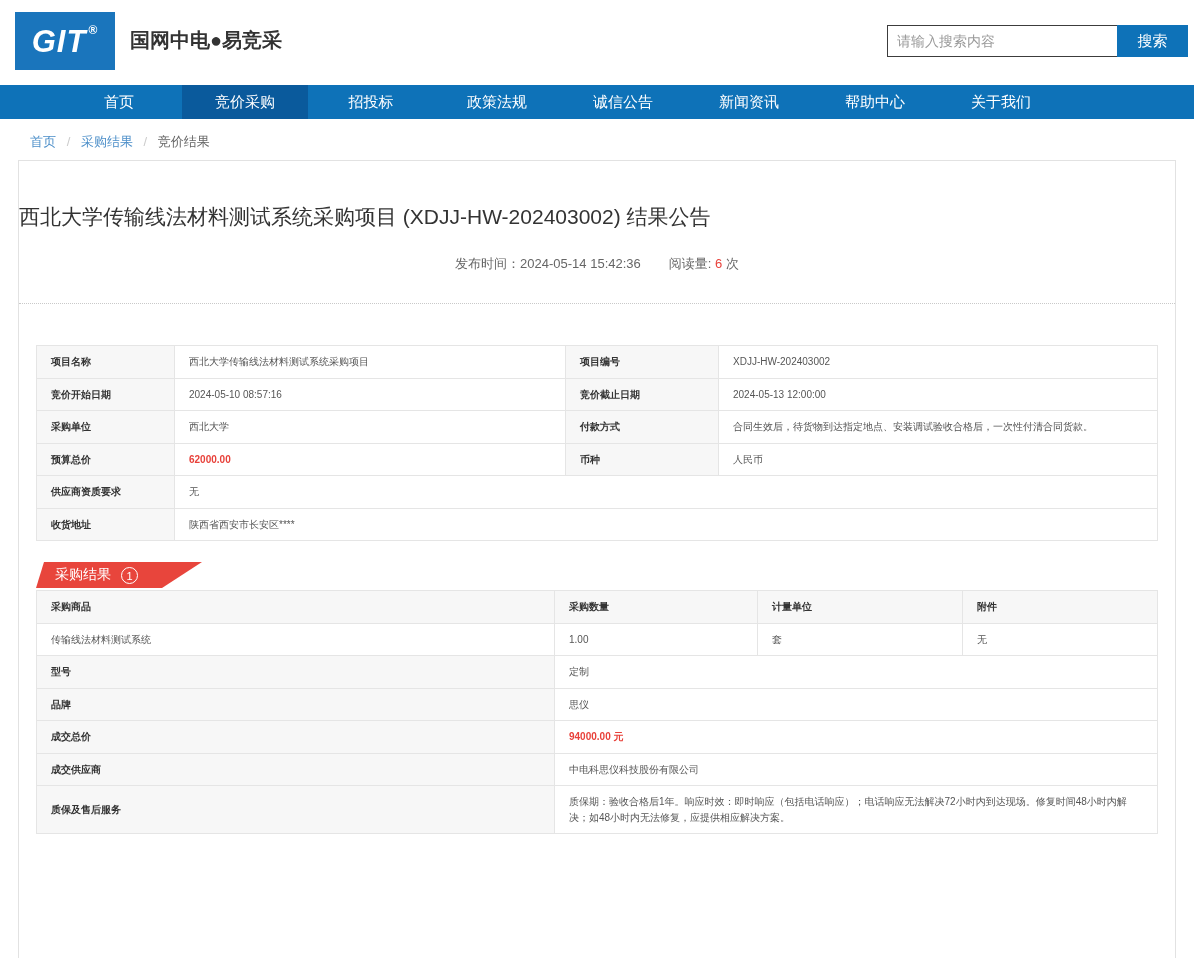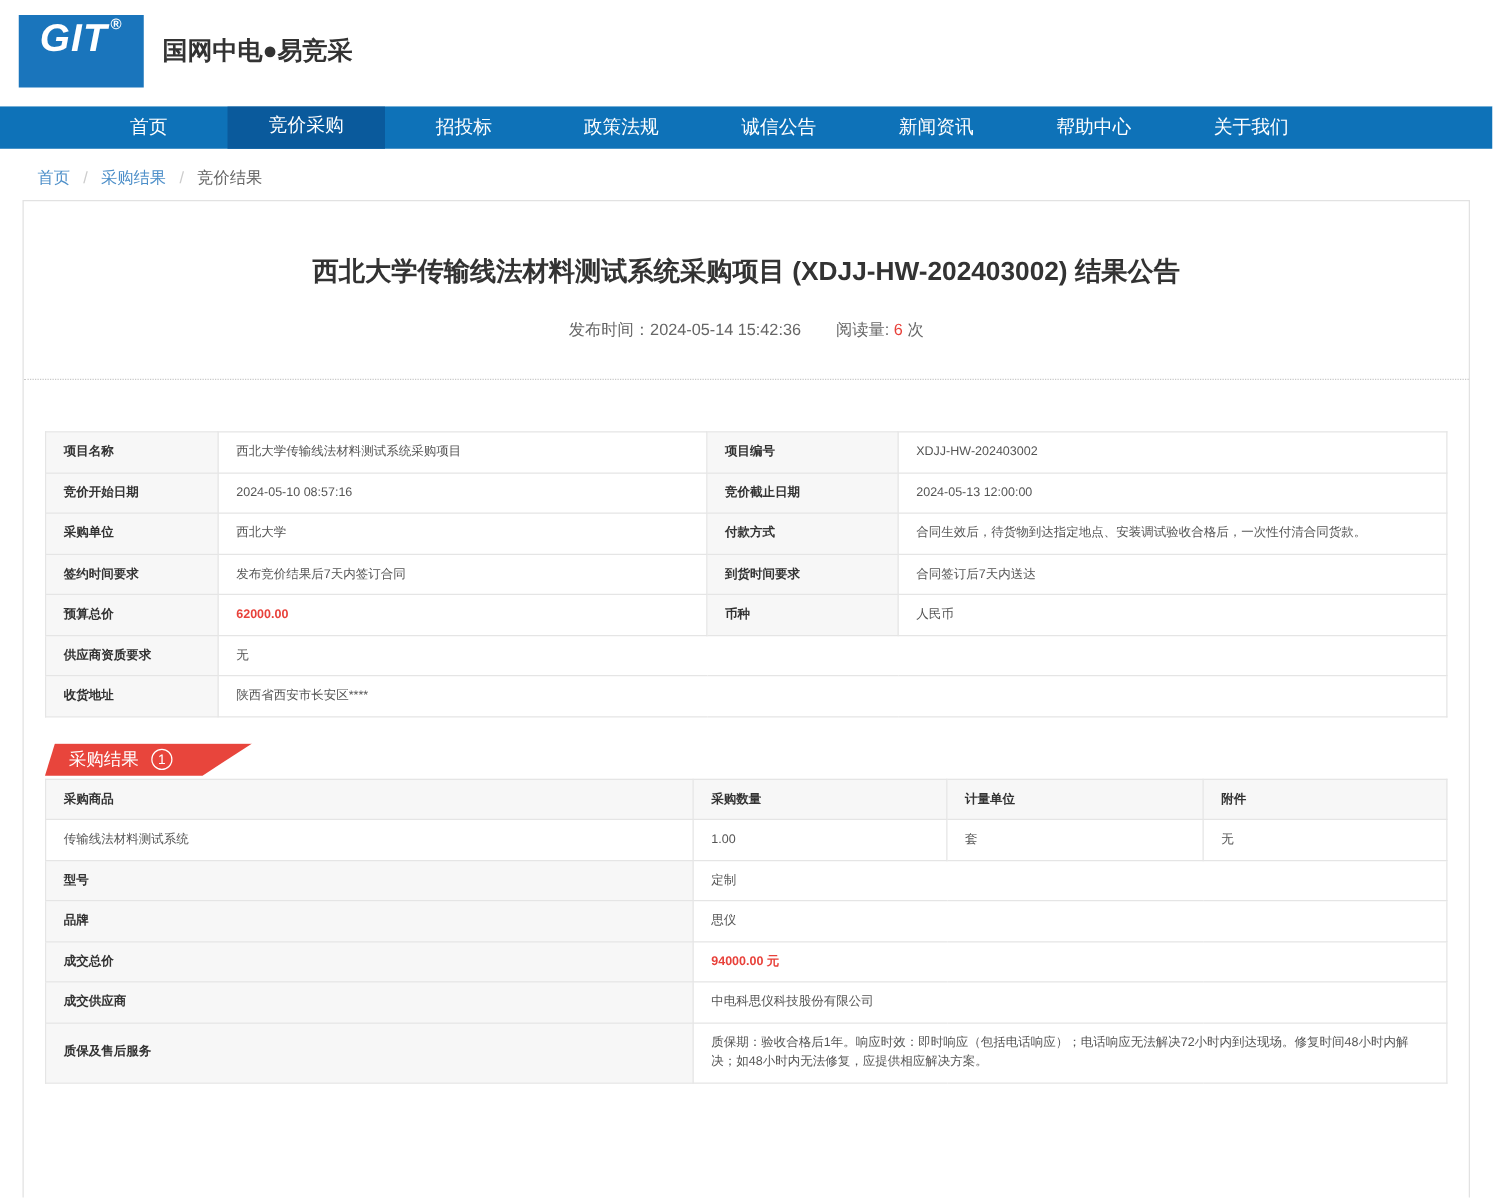--- a/index.html
+++ b/index.html
@@ -2,47 +2,47 @@
 <html><head>
 <meta charset="utf-8">
 <style>
   * { margin:0; padding:0; box-sizing:border-box; }
   html,body { width:1194px; height:958px; overflow:hidden; background:#fff;
     font-family:"Liberation Sans","DejaVu Sans",sans-serif; }
 
   
   .header { position:relative; height:85px; background:#fff; }
   .logo { position:absolute; left:15px; top:12px; width:100px; height:58px;
-    background:#1a75bc; color:#fff; display:flex; justify-content:center;
+    background:#1a75bc; color:#fff; display:flex; align-items:center; justify-content:center;
     cursor:pointer; }
   .logo-text { font-style:italic; font-weight:bold; font-size:31px; letter-spacing:1px; }
   .logo-reg { font-size:12px; vertical-align:18px; font-style:normal; margin-left:2px; }
   .brand-title { position:absolute; left:130px; top:27px; font-size:20px; font-weight:bold; color:#333; }
   .search-box { position:absolute; right:6px; top:25px; display:flex; height:32px; }
   .search-input { width:230px; height:32px; border:1px solid #3c3c3c; border-right:none;
     padding:0 9px; font-size:14px; color:#333; outline:none; }
   .search-input::placeholder { color:#9a9a9a; }
   .search-btn { width:71px; height:32px; background:#0e72b8; color:#fff; border:none;
     font-size:15px; cursor:pointer; font-family:inherit; }
 
   
   .nav { height:34px; background:#0e72b8; display:flex; padding-left:56px; }
   .nav-item { width:126px; text-align:center; line-height:34px; color:#fff; font-size:15px; cursor:pointer; }
-  .nav-item.active { background:#0a5a9c;font-family:Liberation Mono, monospace; }
+  .nav-item.active { background:#0a5a9c; }
 
   
   .breadcrumb { height:41px; padding:14px 0 0 30px; font-size:13px; }
   .crumb-link { color:#4d8fc9; cursor:pointer; text-decoration:none; }
   .crumb-sep { color:#ccc; margin:0 7px; }
   .crumb-current { color:#666;text-align:right; }
 
   
   .card { margin:0 18px; background:#fff; border:1px solid #e2e2e2; min-height:810px; }
   .article-head { padding-top:42px; }
-  .article-title { text-align:center; font-size:21px; font-weight:bold; color:#333; }
+  .article-title { font-size:21px; font-weight:normal; color:#333; }
   .article-meta { text-align:center; margin-top:24px; padding-bottom:30px; font-size:13px;
     color:#666; border-bottom:1px dotted #c9c9c9; }
   .meta-views { margin-left:28px; }
   .red-text { color:#e8413a; }
   .card-body { padding:41px 17px 0; }
 
   
   table { width:100%; border-collapse:collapse; font-size:10px; table-layout:fixed; }
   td, th { border:1px solid #e5e5e5; padding:8px 14px; color:#555; line-height:1.55;
     text-align:left; vertical-align:middle; word-break:break-all; }
@@ -59,20 +59,24 @@
   .result-table { margin-top:0; }
 </style>
 </head>
 <body>
 
 <div class="header">
   <div class="logo">
     <span class="logo-text"><span>GIT</span><sup class="logo-reg">®</sup></span>
   </div>
   <div class="brand-title">国网中电●易竞采</div>
+  <div class="search-box">
+    <input class="search-input" type="text" placeholder="请输入搜索内容" style="">
+    <button class="search-btn">搜索</button>
+  </div>
 </div>
 
 <div class="nav">
   <div class="nav-item">首页</div>
   <div class="nav-item active">竞价采购</div>
   <div class="nav-item">招投标</div>
   <div class="nav-item">政策法规</div>
   <div class="nav-item">诚信公告</div>
   <div class="nav-item">新闻资讯</div>
   <div class="nav-item">帮助中心</div>
@@ -120,26 +124,20 @@
         <td class="lbl">竞价截止日期</td>
         <td>2024-05-13 12:00:00</td>
       </tr>
       <tr>
         <td class="lbl">采购单位</td>
         <td>西北大学</td>
         <td class="lbl">付款方式</td>
         <td>合同生效后，待货物到达指定地点、安装调试验收合格后，一次性付清合同货款。</td>
       </tr>
       <tr>
-        <td class="lbl">签约时间要求</td>
-        <td>发布竞价结果后7天内签订合同</td>
-        <td class="lbl">到货时间要求</td>
-        <td>合同签订后7天内送达</td>
-      </tr>
-      <tr>
         <td class="lbl">预算总价</td>
         <td class="price">62000.00</td>
         <td class="lbl">币种</td>
         <td>人民币</td>
       </tr>
       <tr>
         <td class="lbl">供应商资质要求</td>
         <td colspan="3">无</td>
       </tr>
       <tr>

